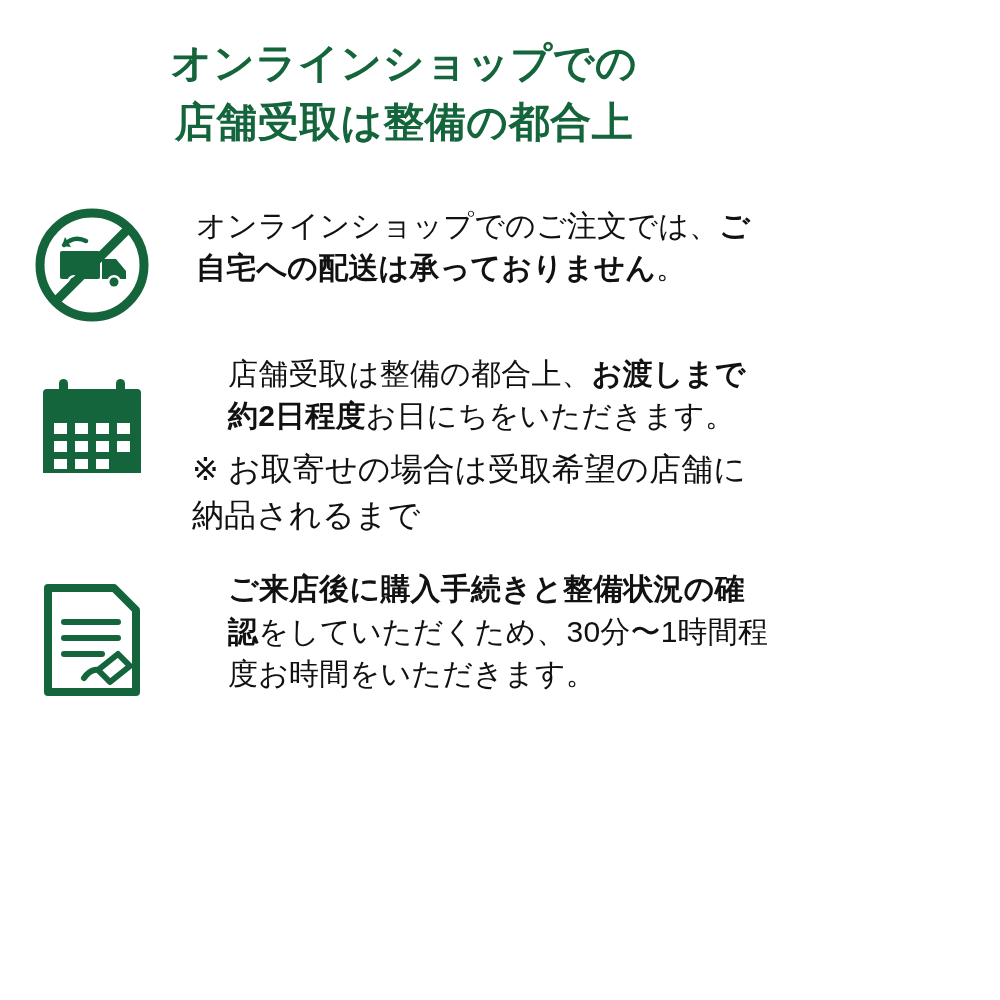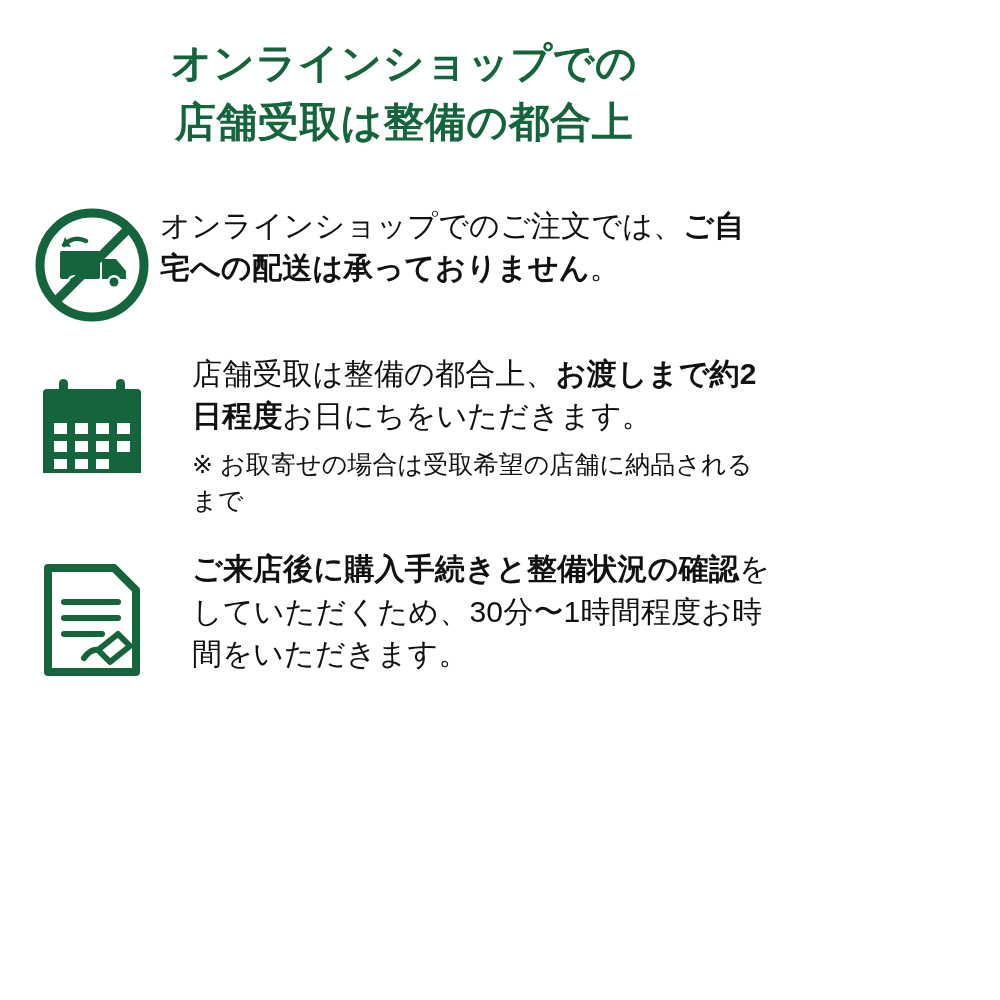--- a/index.html
+++ b/index.html
@@ -55,26 +55,27 @@
   .text-cell {
     flex: 1 1 auto;
     padding-left: 4px;
   }
 
   .para {
     font-size: 30px;
     line-height: 1.42;
     color: #111111;
     letter-spacing: 0.2px;
+    margin-left: 36px;
   }
   .para b { font-weight: bold; }
   .para.bold-lead { }
   .note {
     margin-top: 8px;
-    font-size: 25px;
+    font-size: 32px;
     line-height: 1.44;
     color: #111111;
     letter-spacing: 0.1px;
   }
   .note-indent { display: block; padding-left: 26px; }
 
   
   .row-delivery { margin-top: 8px; }
   .row-calendar { margin-top: 46px; }
   .row-mail     { margin-top: 52px; }

